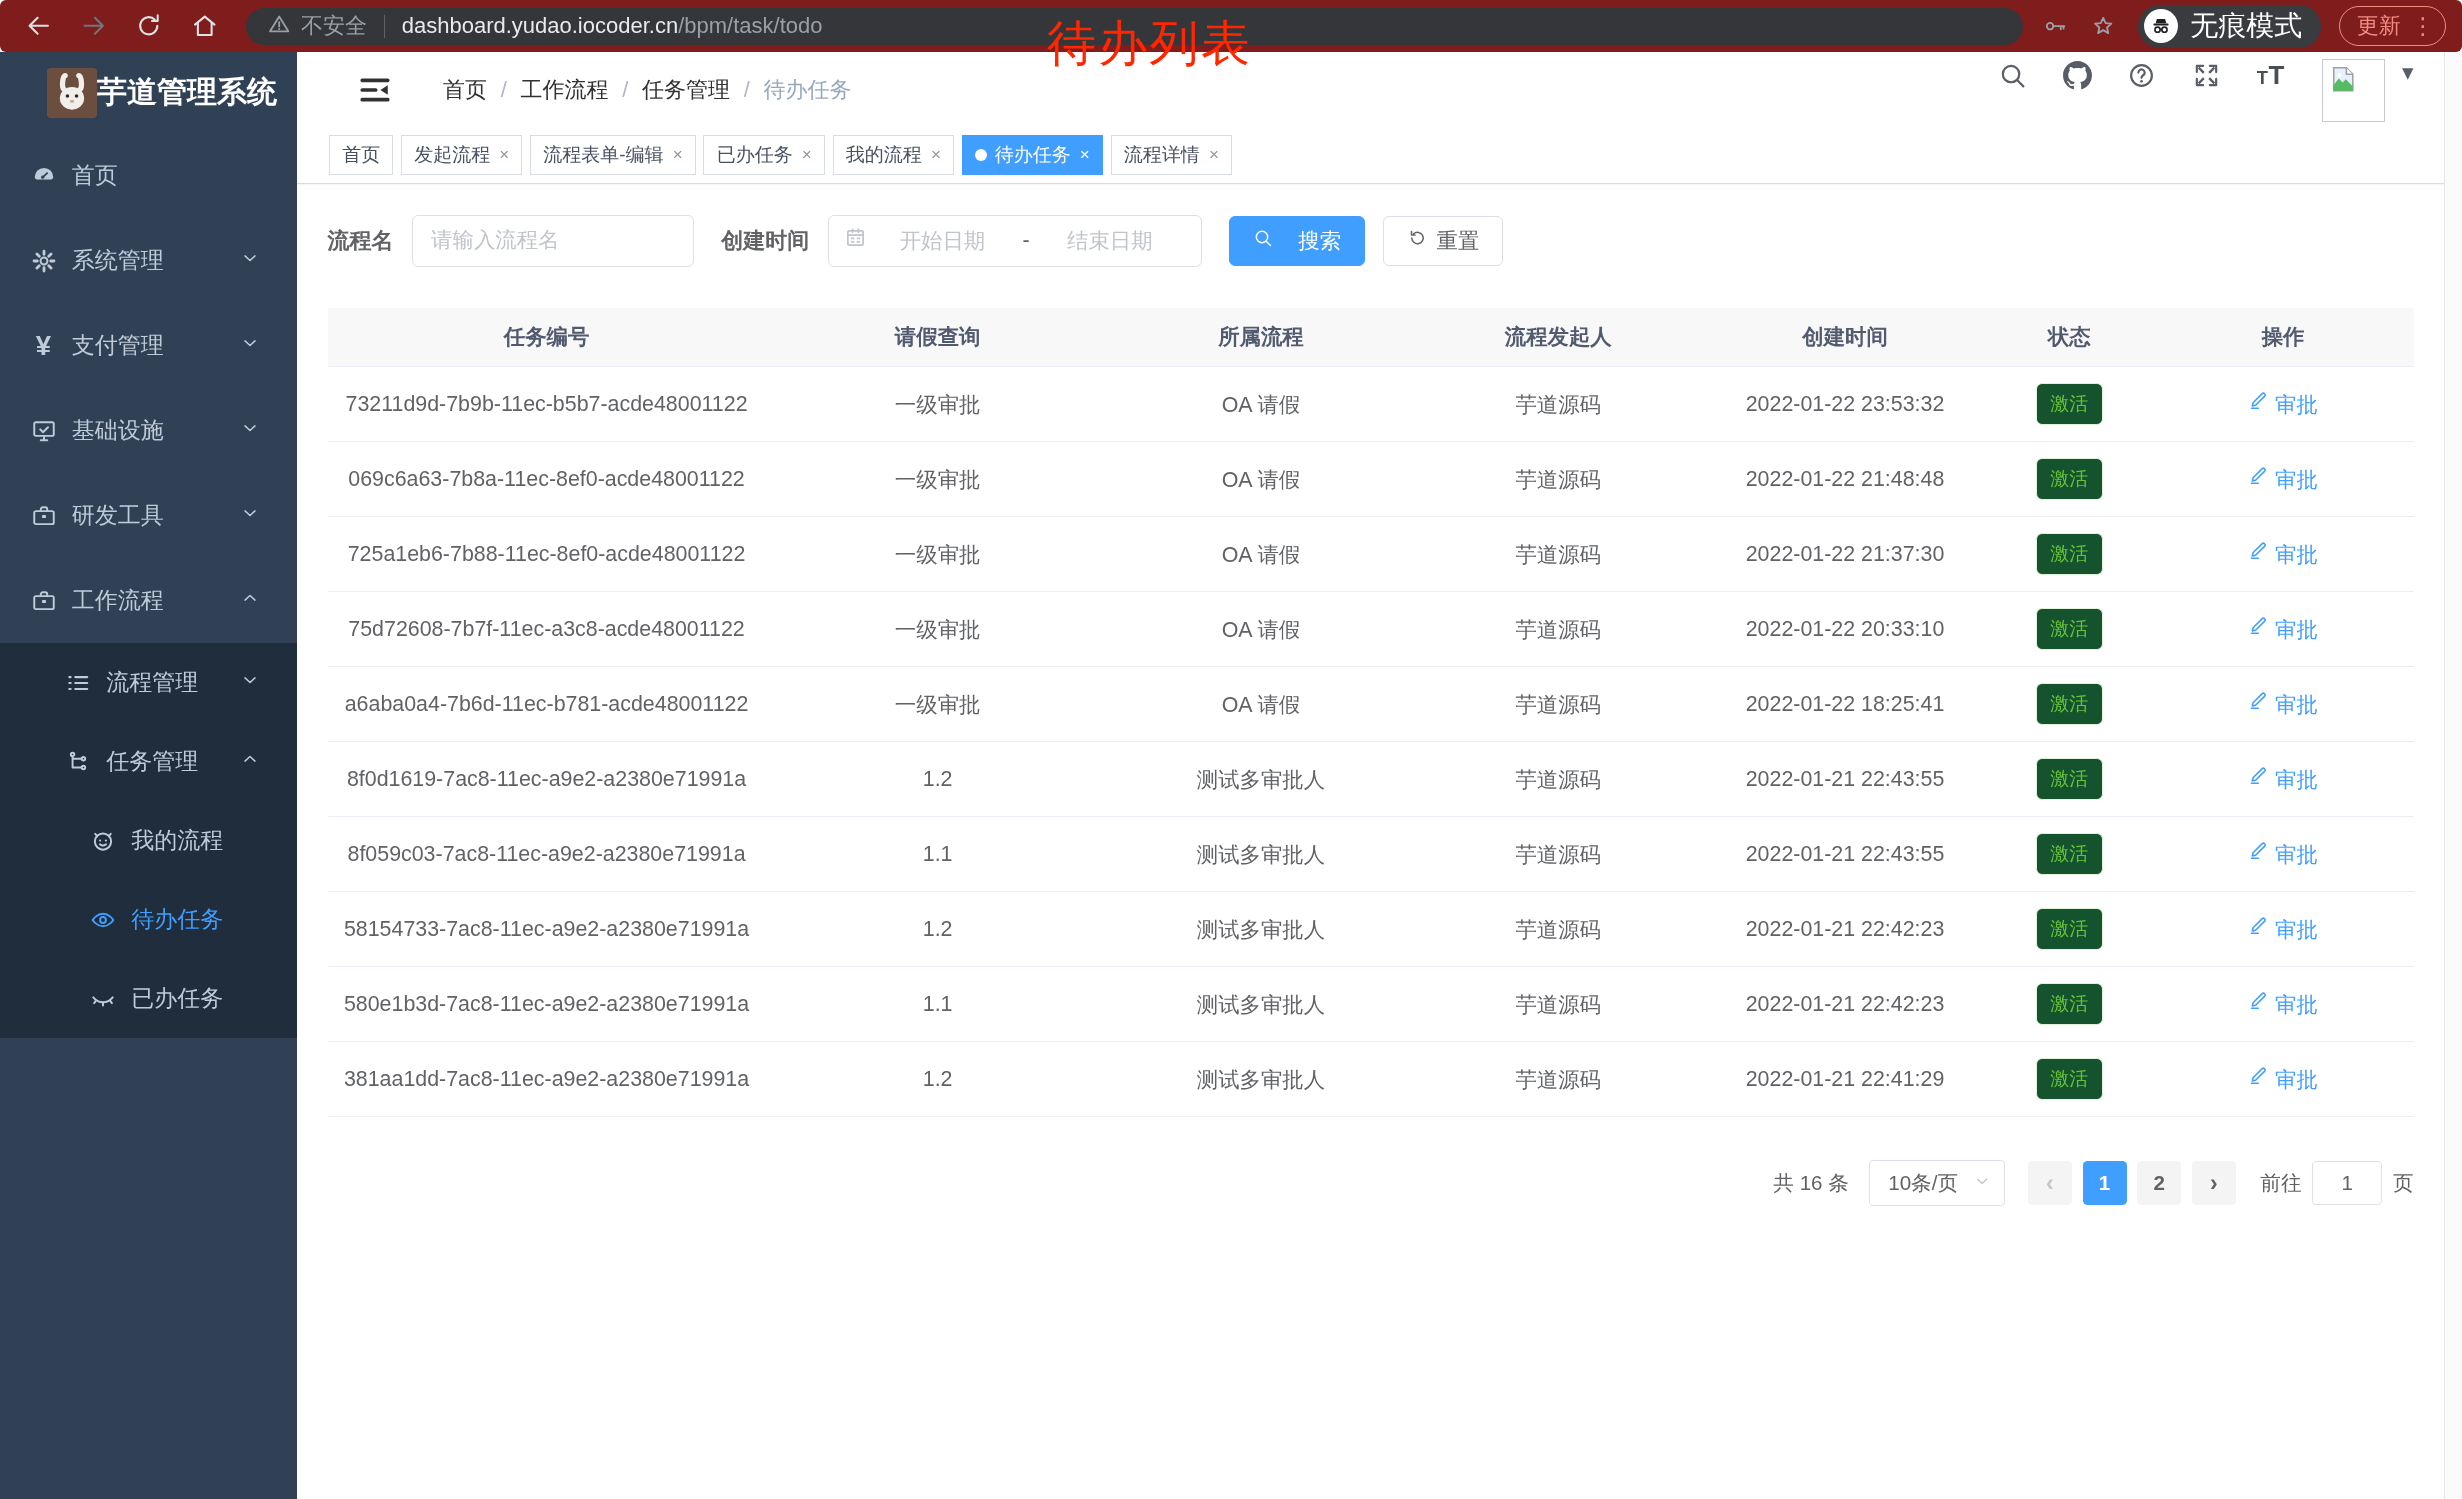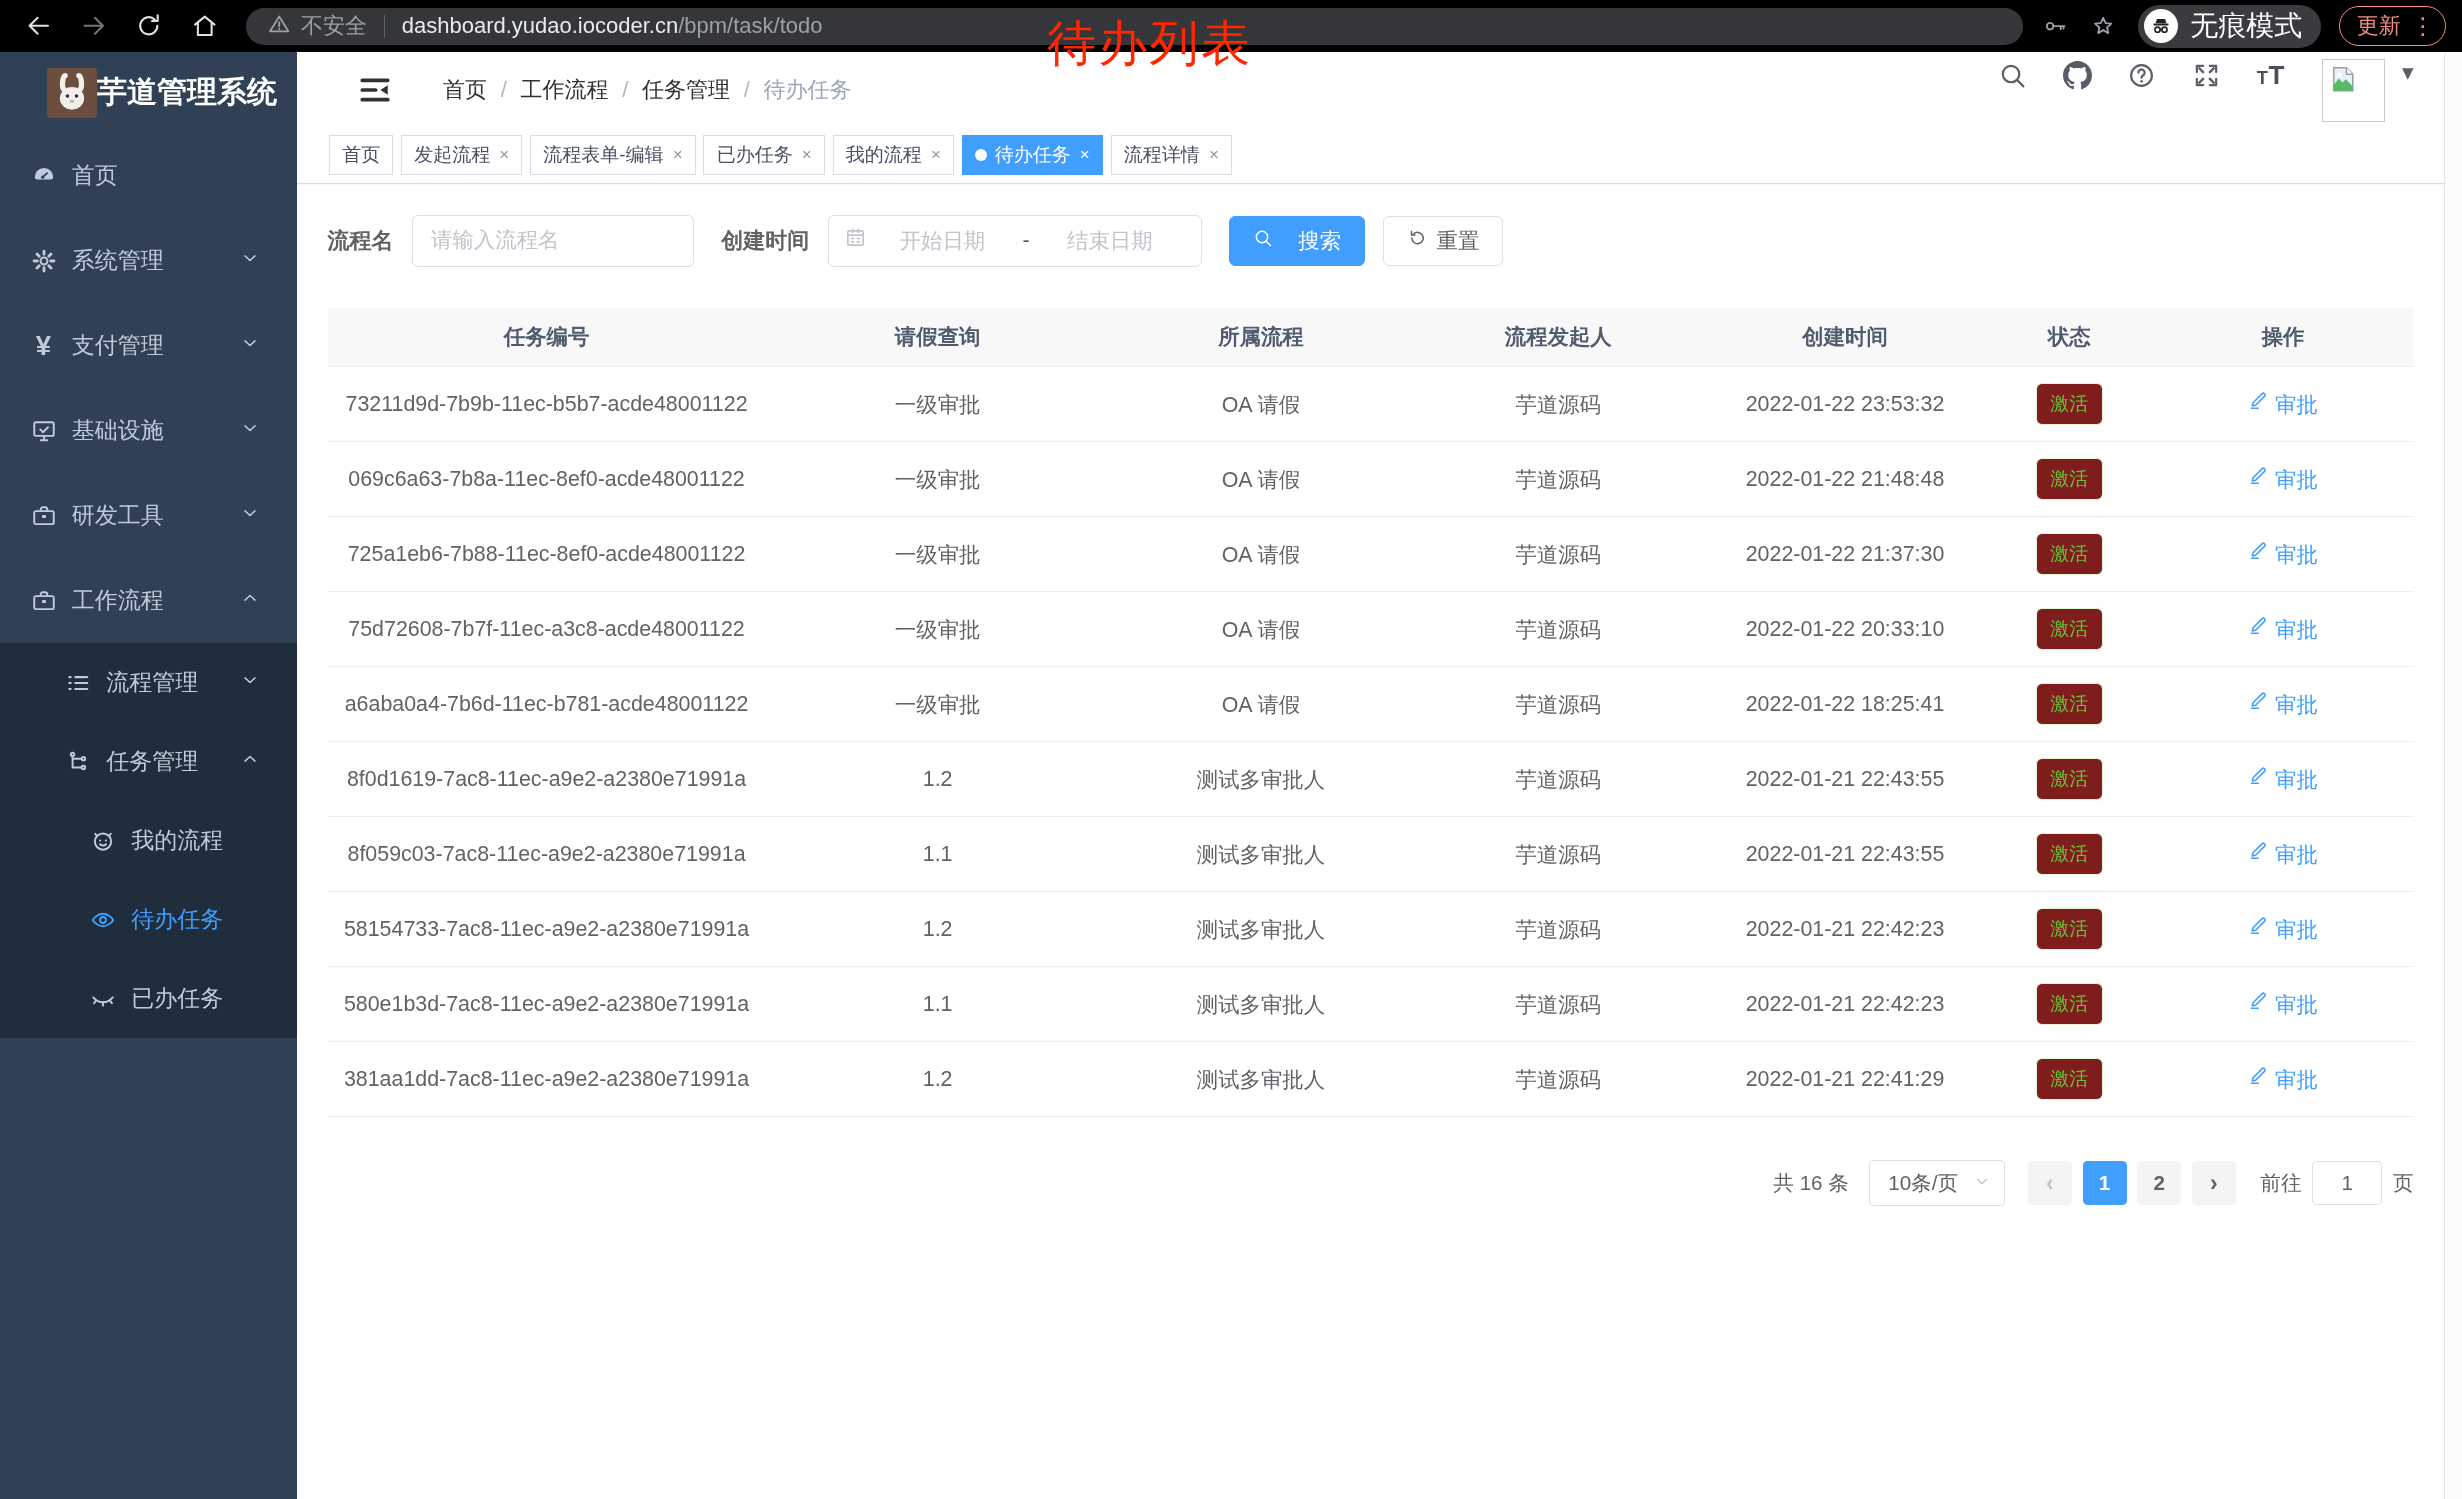--- a/index.html
+++ b/index.html
@@ -1,21 +1,21 @@
 <!DOCTYPE html>
 <html style="font-size:12.2px"><head>
 <meta charset="utf-8">
 <style>
   * { margin:0; padding:0; box-sizing:border-box; }
   html,body { width:2462px; height:1500px; overflow:hidden; background:#fff;
     font-family:"Liberation Sans","DejaVu Sans",sans-serif; }
 
   
-  .browser-bar{position:absolute;left:0;top:0;width:2462px;height:52px;background:#000000;
-    display:flex;align-items:center;z-index:5;}
+  .browser-bar{position:absolute;left:0;top:0;width:2462px;height:52px;background:#7f1d1d;
+    display:flex;align-items:center;z-index:5;border-radius:6px;}
   .nav-ic{width:34px;height:34px;display:flex;align-items:center;justify-content:center;margin-left:21.4px;cursor:pointer;}
   .nav-ic svg{width:27.5px;height:27.5px;}
   .address-bar{margin-left:24.4px;width:1777px;height:37px;border-radius:18.3px;background:#35363a;
     display:flex;align-items:center;padding:0 21.4px;color:#9aa0a6;font-size:22px;}
   .address-bar .warn svg{width:24.4px;height:24.4px;margin-right:9.2px;margin-top:3.1px;}
   .addr-div{width:0.8px;height:23px;background:#5f6368;margin:0 17px;}
   .addr-host{color:#e8eaed;}
   .addr-path{color:#9aa0a6;}
   .bar-ic{width:30.5px;height:30.5px;display:flex;align-items:center;justify-content:center;margin-left:17px;cursor:pointer;}
   .bar-ic svg{width:24.4px;height:24.4px;}
@@ -97,21 +97,21 @@
   .btn svg{width:20px;height:20px;margin-right:9.2px;}
   .btn-primary{margin-left:27.5px;background:#409eff;border:0.8px solid #409eff;color:#fff;gap:16px;}
   .btn-plain{margin-left:18.3px;background:#fff;border:0.8px solid #dcdfe6;color:#606266;}
 
   
   table{width:100%;margin-top:41px;border-collapse:collapse;table-layout:fixed;}
   thead th{height:59px;background:#f8f8f9;color:#515a6e;font-size:21.4px;font-weight:bold;
     border-bottom:0.8px solid #ebeef5;text-align:center;}
   tbody td{height:75px;color:#606266;font-size:21.4px;text-align:center;border-bottom:0.8px solid #ebeef5;
     overflow:hidden;white-space:nowrap;}
-  .badge{display:inline-block;padding:0 13.7px;line-height:40px;border:0.8px solid #e1f3d8;background:#7f1d1d;
+  .badge{display:inline-block;padding:0 13.7px;line-height:40px;border:0.8px solid #e1f3d8;background:#14532d;
     color:#67c23a;border-radius:6.1px;font-size:19px;}
   .action-link{color:#409eff;cursor:pointer;display:inline-flex;align-items:flex-start;}
   .action-link svg{width:20.6px;height:20.6px;margin-right:6.1px;}
 
   
   .pagination{margin-top:43px;display:flex;align-items:center;justify-content:flex-end;
     font-size:20.6px;color:#606266;}
   .pg-total{margin-right:20px;}
   .pg-select{width:136px;height:46px;border:0.8px solid #dcdfe6;border-radius:4.6px;display:flex;align-items:center;
     padding:0 12.2px 0 18.3px;color:#606266;cursor:pointer;}

